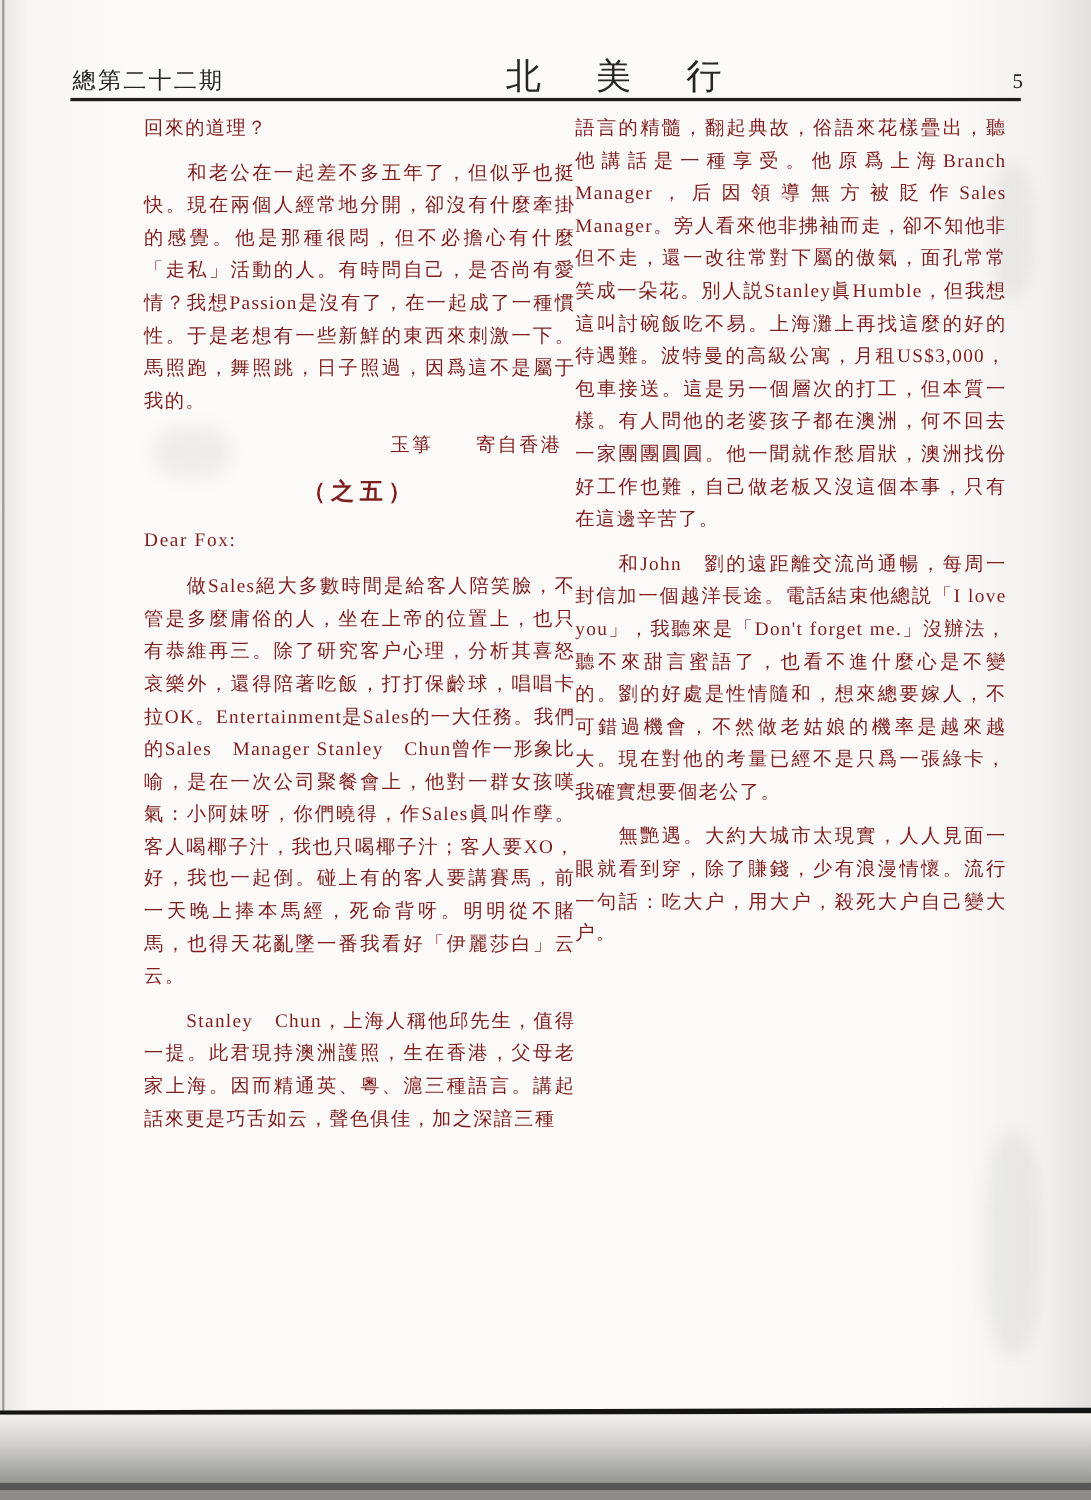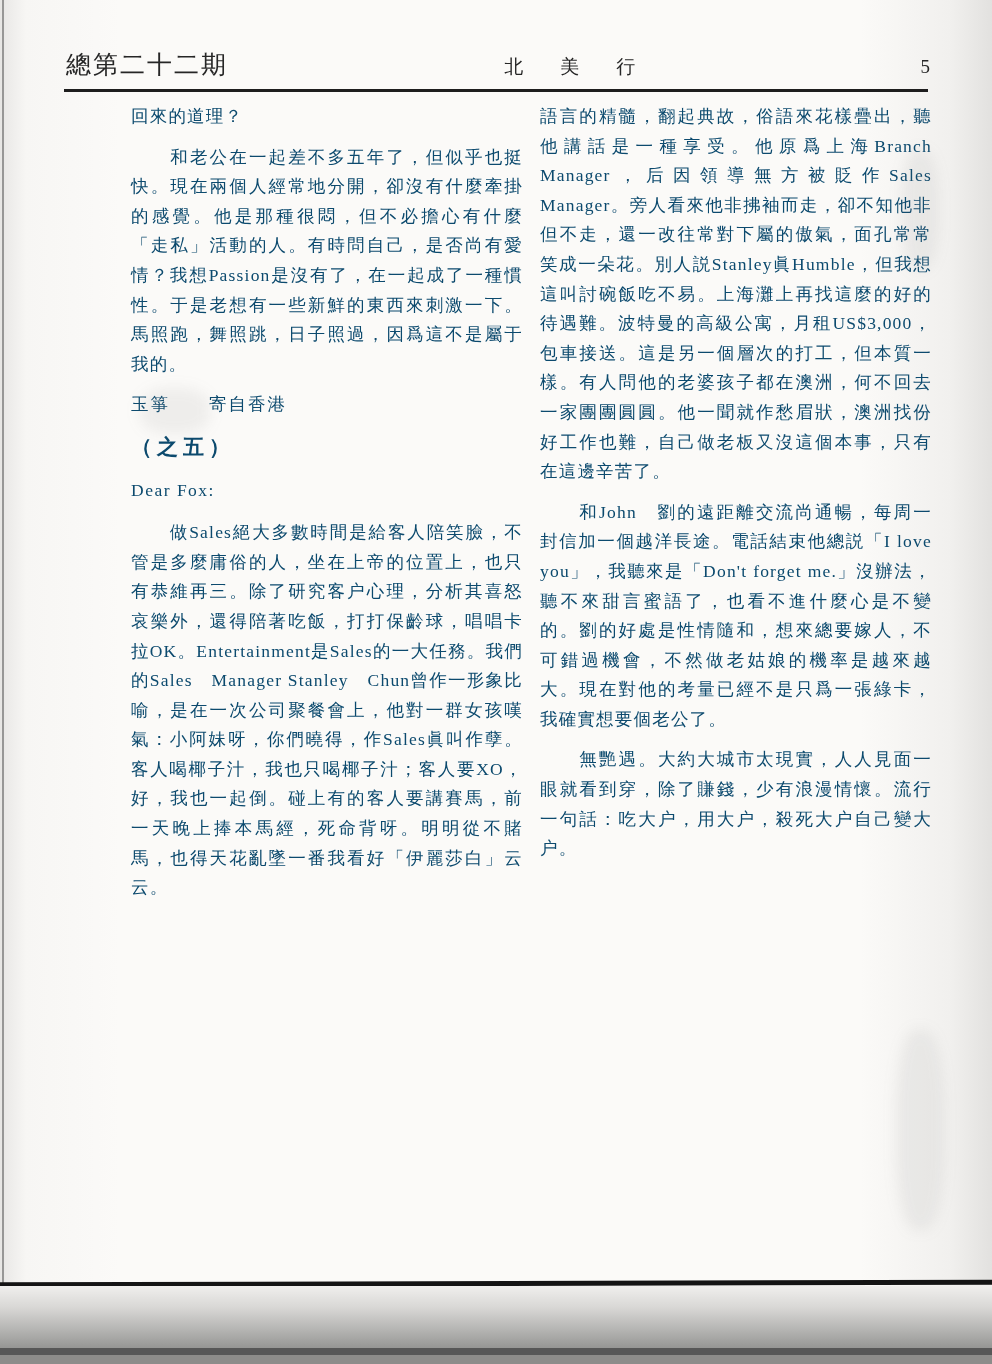--- a/index.html
+++ b/index.html
@@ -6,33 +6,33 @@
   body{background:#9a9998;font-family:"Liberation Serif","DejaVu Serif",serif;}
   .scan{position:relative;width:992px;height:1364px;overflow:hidden;background:#a9a8a6;}
 
   
   .paper{position:absolute;left:0;top:0;width:992px;height:1287px;
     background:linear-gradient(90deg,#e7e6e4 0px,#f7f6f4 26px,#fbfaf8 120px,#fbfaf8 860px,#f1f0ee 950px,#e2e1df 992px);}
   .spine-line{position:absolute;left:2px;top:0;width:2px;height:1287px;background:rgba(70,70,70,.5);}
 
   
   .header{position:absolute;left:66px;right:62px;top:48px;display:flex;align-items:baseline;color:#262626;}
-  .issue{font-size:25px;letter-spacing:2px;white-space:nowrap;font-family:Liberation Serif, serif;}
-  .title{flex:1;text-align:center;font-size:19px;letter-spacing:9px;white-space:nowrap;}
+  .issue{font-size:21px;letter-spacing:2px;white-space:nowrap;font-family:Liberation Serif, serif;}
+  .title{flex:1;text-align:center;font-size:32px;letter-spacing:9px;white-space:nowrap;}
   .pageno{font-size:19px;}
   .rule{position:absolute;left:64px;right:64px;top:89px;height:3px;background:#1e1e1e;}
 
   
-  .columns{position:absolute;left:131px;top:102px;display:flex;gap:17px;color:#0c4a6e;}
+  .columns{position:absolute;left:131px;top:102px;display:flex;color:#7f1d1d;}
   .col{width:392px;font-size:17.5px;line-height:29.6px;text-align:justify;letter-spacing:1.2px;}
   .blk{margin:0 0 11px;}
   .blk-p{}
-  .blk-heading{text-align:left;font-weight:bold;font-size:21px;letter-spacing:5px;margin:9px 0 13px;}
+  .blk-heading{text-align:center;font-weight:bold;font-size:21px;letter-spacing:5px;margin:9px 0 13px;}
   .blk-salutation{letter-spacing:1.5px;margin:13px 0 13px;}
-  .blk-signature{text-align:left;padding-right:12px;letter-spacing:2px;margin:3px 0 13px;}
+  .blk-signature{text-align:right;padding-right:12px;letter-spacing:2px;margin:3px 0 13px;}
 
   
   .smudge{position:absolute;background:rgba(110,110,110,.09);filter:blur(7px);border-radius:40%;}
   .smudge.s1{left:140px;top:388px;width:70px;height:46px;}
   .smudge.s2{left:896px;top:1030px;width:48px;height:200px;}
   .smudge.s3{left:902px;top:150px;width:36px;height:120px;}
 
   
   .edge-black{position:absolute;left:0;top:1281px;width:994px;height:5px;background:#141414;transform:rotate(-0.15deg);}
   .edge-sliver{position:absolute;left:700px;top:1286px;width:292px;height:4px;background:#f5f4f2;transform:rotate(-0.3deg);}
@@ -56,20 +56,21 @@
   <div class="rule"></div>
 
   <div class="columns">
     <div class="col">
         <div class="blk blk-p">回來的道理？</div>
         <div class="blk blk-p">　　和老公在一起差不多五年了，但似乎也挺快。現在兩個人經常地分開，卻沒有什麼牽掛的感覺。他是那種很悶，但不必擔心有什麼「走私」活動的人。有時問自己，是否尚有愛情？我想Passion是沒有了，在一起成了一種慣性。于是老想有一些新鮮的東西來刺激一下。馬照跑，舞照跳，日子照過，因爲這不是屬于我的。</div>
         <div class="blk blk-signature">玉箏　　寄自香港</div>
         <div class="blk blk-heading">（之五）</div>
         <div class="blk blk-salutation">Dear Fox:</div>
         <div class="blk blk-p">　　做Sales絕大多數時間是給客人陪笑臉，不管是多麼庸俗的人，坐在上帝的位置上，也只有恭維再三。除了研究客户心理，分析其喜怒哀樂外，還得陪著吃飯，打打保齡球，唱唱卡拉OK。Entertainment是Sales的一大任務。我們的Sales　Manager Stanley　Chun曾作一形象比喻，是在一次公司聚餐會上，他對一群女孩嘆氣：小阿妹呀，你們曉得，作Sales眞叫作孽。客人喝椰子汁，我也只喝椰子汁；客人要XO，好，我也一起倒。碰上有的客人要講賽馬，前一天晚上捧本馬經，死命背呀。明明從不賭馬，也得天花亂墜一番我看好「伊麗莎白」云云。</div>
+        <div class="blk blk-p">　　Stanley　Chun，上海人稱他邱先生，值得一提。此君現持澳洲護照，生在香港，父母老家上海。因而精通英、粵、滬三種語言。講起話來更是巧舌如云，聲色俱佳，加之深諳三種</div>
       </div>
     <div class="col">
         <div class="blk blk-p">語言的精髓，翻起典故，俗語來花樣疊出，聽他講話是一種享受。他原爲上海Branch　Manager，后因領導無方被貶作Sales　Manager。旁人看來他非拂袖而走，卻不知他非但不走，還一改往常對下屬的傲氣，面孔常常笑成一朵花。別人説Stanley眞Humble，但我想這叫討碗飯吃不易。上海灘上再找這麼的好的待遇難。波特曼的高級公寓，月租US$3,000，包車接送。這是另一個層次的打工，但本質一樣。有人問他的老婆孩子都在澳洲，何不回去一家團團圓圓。他一聞就作愁眉狀，澳洲找份好工作也難，自己做老板又沒這個本事，只有在這邊辛苦了。</div>
         <div class="blk blk-p">　　和John　劉的遠距離交流尚通暢，每周一封信加一個越洋長途。電話結束他總説「I love you」，我聽來是「Don't forget me.」沒辦法，聽不來甜言蜜語了，也看不進什麼心是不變的。劉的好處是性情隨和，想來總要嫁人，不可錯過機會，不然做老姑娘的機率是越來越大。現在對他的考量已經不是只爲一張綠卡，我確實想要個老公了。</div>
         <div class="blk blk-p">　　無艷遇。大約大城市太現實，人人見面一眼就看到穿，除了賺錢，少有浪漫情懷。流行一句話：吃大户，用大户，殺死大户自己變大户。</div>
       </div>
   </div>
 
   <div class="smudge s1"></div>
   <div class="smudge s2"></div>

